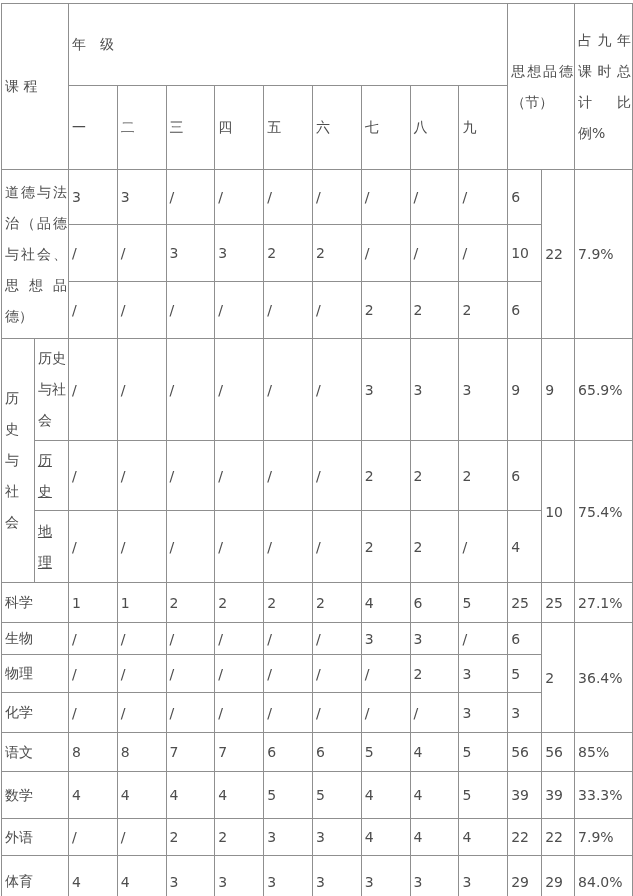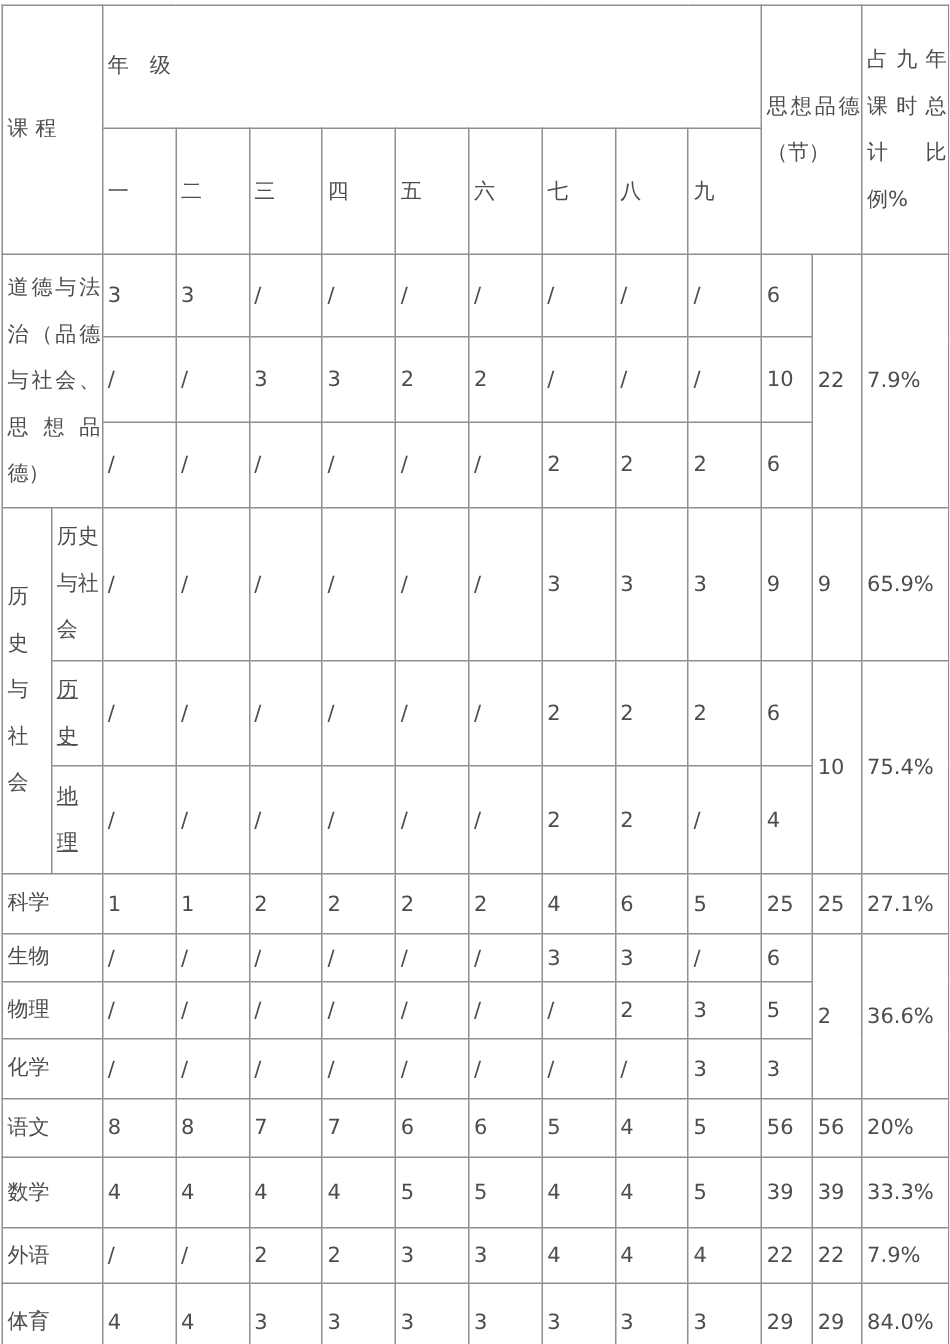--- a/index.html
+++ b/index.html
@@ -179,21 +179,21 @@
       <td class="num">/</td>
       <td class="num">/</td>
       <td class="num">/</td>
       <td class="num">/</td>
       <td class="num">/</td>
       <td class="num">3</td>
       <td class="num">3</td>
       <td class="num">/</td>
       <td class="num">6</td>
       <td rowspan="3" class="num">2</td>
-      <td rowspan="3" class="num">36.6%</td>
+      <td rowspan="3" class="num">36.4%</td>
     </tr>
     <tr style="height:38px">
       <td colspan="2">物理</td>
       <td class="num">/</td>
       <td class="num">/</td>
       <td class="num">/</td>
       <td class="num">/</td>
       <td class="num">/</td>
       <td class="num">/</td>
       <td class="num">/</td>
@@ -221,21 +221,21 @@
       <td class="num">8</td>
       <td class="num">7</td>
       <td class="num">7</td>
       <td class="num">6</td>
       <td class="num">6</td>
       <td class="num">5</td>
       <td class="num">4</td>
       <td class="num">5</td>
       <td class="num">56</td>
       <td class="num">56</td>
-      <td class="num">20%</td>
+      <td class="num">85%</td>
     </tr>
 
     <tr style="height:47px">
       <td colspan="2">数学</td>
       <td class="num">4</td>
       <td class="num">4</td>
       <td class="num">4</td>
       <td class="num">4</td>
       <td class="num">5</td>
       <td class="num">5</td>

